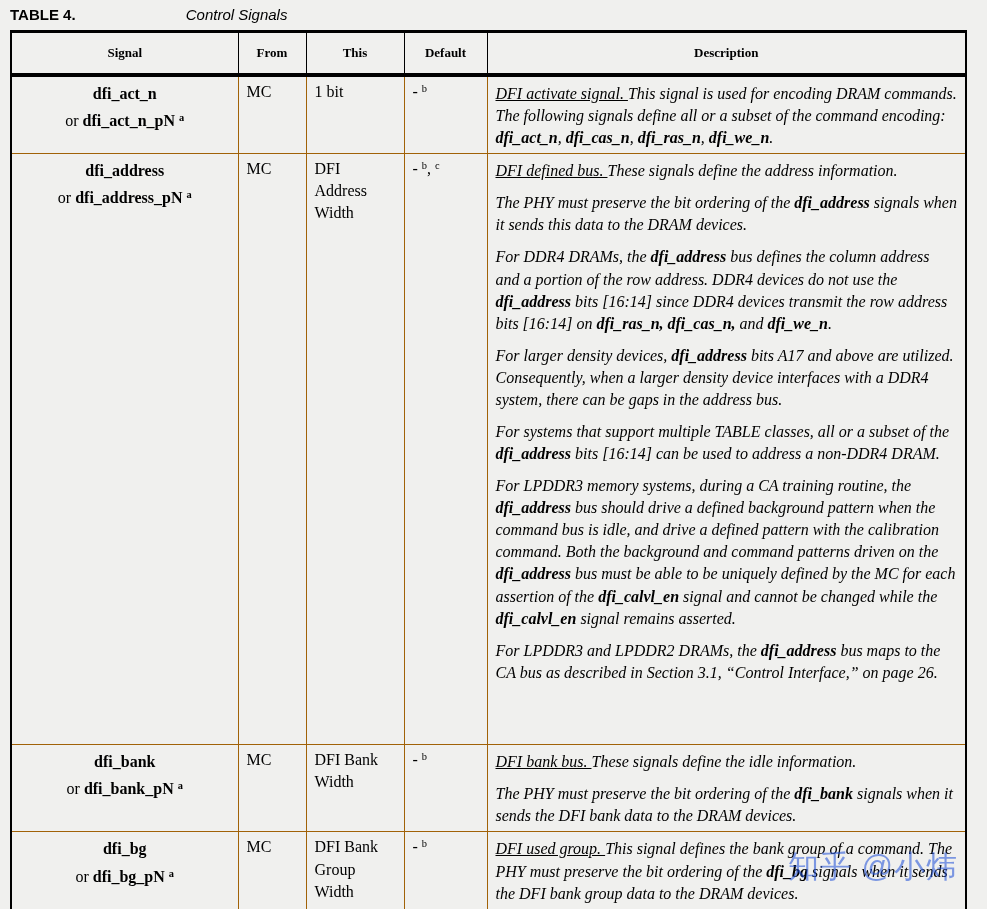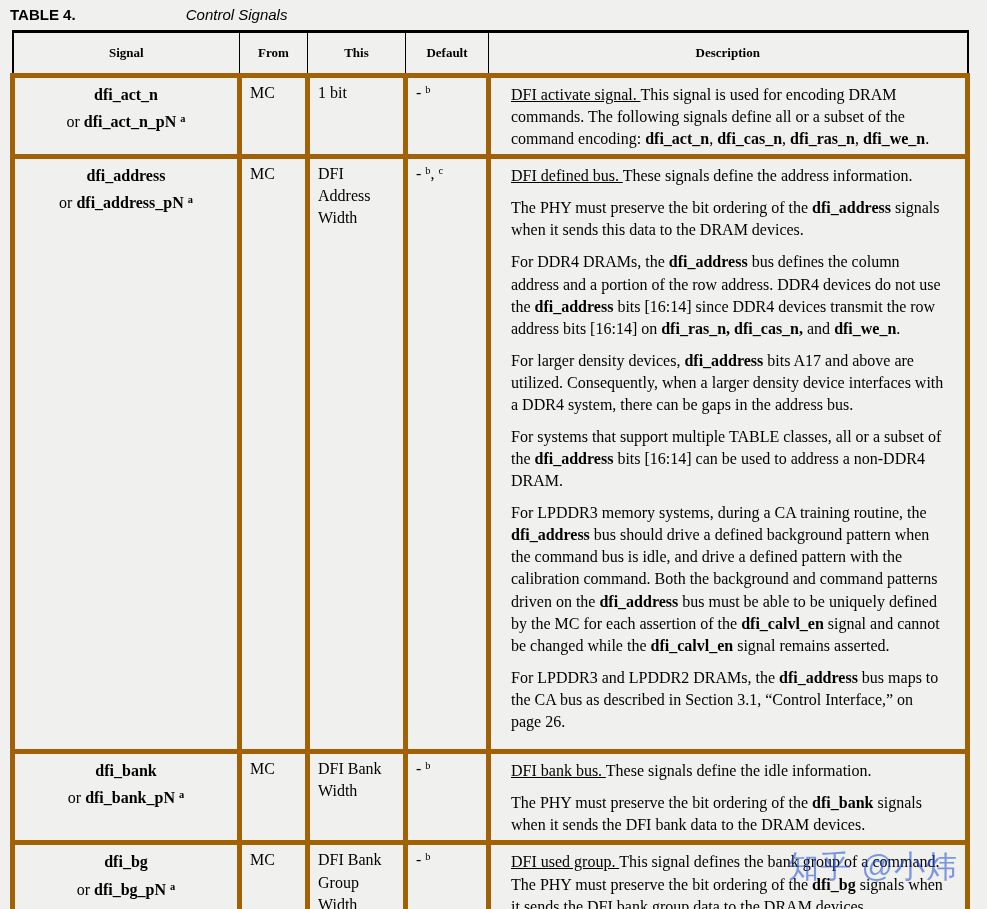--- a/index.html
+++ b/index.html
@@ -36,36 +36,36 @@
   table.spec th{
     border:1px solid #000;
     border-bottom:4px solid #000;
     font-size:13px;
     font-weight:bold;
     text-align:center;
     height:36px;
     padding:2px 4px;
   }
   table.spec td{
-    border:5px solid #a16207;
+    border:1px solid #a16207;
     vertical-align:top;
     font-size:16px;
     line-height:1.38;
     padding:4px 8px;
   }
   tr.r1 td{height:66px;}
   tr.r2 td{height:582px;}
   tr.r3 td{height:76px;}
   tr.r4 td{height:86px;}
   td.signal{text-align:center;font-size:16px;}
   td.signal .rp{margin:2px 0 5px;}
   td.from{padding-top:5px;}
   td.width{padding-left:12px;padding-top:5px;}
   td.default{padding-left:10px;padding-top:5px;}
-  td.desc .rp{margin:2px 12px 10px;}
+  td.desc .rp{margin:2px 0 10px;font-style:italic;}
   td.desc .rp:last-child{margin-bottom:0;}
   .rp{margin:0;}
   .rs-b{font-weight:bold;}
   .rs-u{text-decoration:underline;}
   .rs-sup{font-size:0.65em;vertical-align:0.5em;line-height:0;}
   .watermark{
     position:absolute;
     left:788px;top:846px;
     width:200px;
     font-size:31px;

